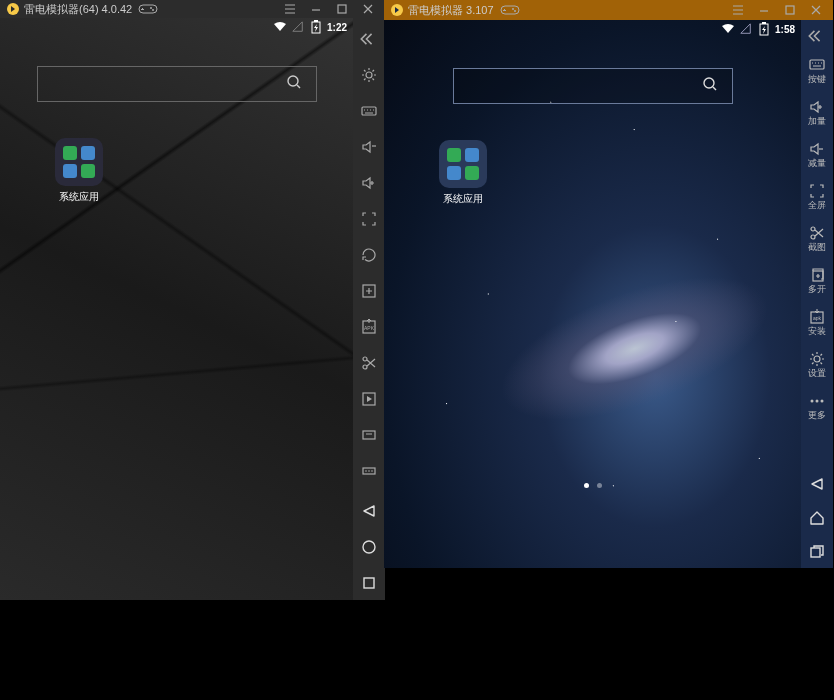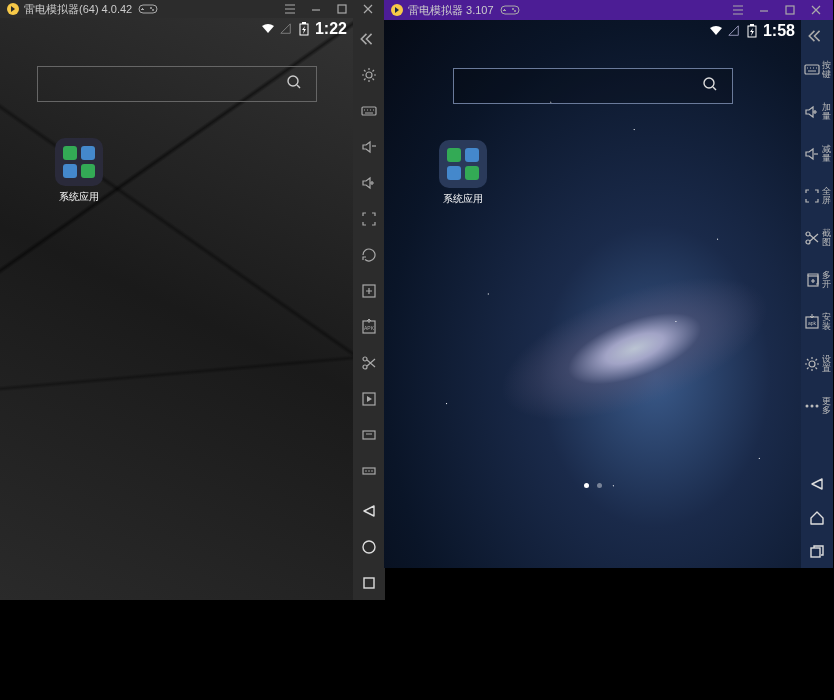--- a/index.html
+++ b/index.html
@@ -2,21 +2,21 @@
 <html><head>
 <meta charset="utf-8">
 <style>
 *{margin:0;padding:0;box-sizing:border-box}
 body{background:#000;font-family:Arial,"Microsoft YaHei",sans-serif;color:#ddd;overflow:hidden;width:834px;height:700px}
 .container{display:flex;width:834px;height:568px}
 .emulator{position:relative;display:flex;flex-direction:column}
 .emu-left{width:385px}
 .emu-right{width:449px;margin-left:-1px}
 .titlebar{height:20px;background:#2c2c2c;display:flex;align-items:center;padding:0 6px;font-size:11px;color:#ccc;gap:4px}
-.titlebar-right{background:#4c1d95}
+.titlebar-right{background:#a16207}
 .logo{width:14px;height:14px;display:flex;align-items:center;justify-content:center}
 .logo svg{width:14px;height:14px}
 .title-text{white-space:nowrap}
 .gamepad{width:20px;height:12px;margin-left:2px;display:flex;align-items:center;justify-content:center}
 .tb-spacer{flex:1}
 .tb-btn{width:22px;height:18px;display:flex;align-items:center;justify-content:center;color:#aaa;cursor:pointer}
 .main-area{flex:1;display:flex}
 .screen{flex:1;position:relative;overflow:hidden}
 .screen-dark{background:linear-gradient(135deg,#3a3a3a 0%,#1a1a1a 50%,#2a2a2a 100%)}
 .screen-dark::before{content:"";position:absolute;inset:0;background:
@@ -32,40 +32,40 @@
   radial-gradient(1px 1px at 20% 30%,#fff,transparent),
   radial-gradient(1px 1px at 60% 20%,#fff,transparent),
   radial-gradient(1px 1px at 80% 40%,#fff,transparent),
   radial-gradient(1px 1px at 15% 70%,#fff,transparent),
   radial-gradient(1px 1px at 90% 80%,#fff,transparent),
   radial-gradient(1px 1px at 40% 15%,#fff,transparent),
   radial-gradient(1px 1px at 70% 55%,#fff,transparent),
   radial-gradient(1px 1px at 25% 50%,#fff,transparent),
   radial-gradient(1px 1px at 55% 85%,#fff,transparent);
   background-size:100% 100%}
-.statusbar{position:absolute;top:2px;right:6px;display:flex;align-items:center;gap:4px;z-index:5;color:#fff;font-size:16px;font-weight:bold}
+.statusbar{position:absolute;top:2px;right:6px;display:flex;align-items:center;gap:4px;z-index:5;color:#fff;font-size:10px;font-weight:bold}
 .status-ico{width:14px;height:14px;display:flex;align-items:center;justify-content:center}
 .searchbar{position:absolute;top:48px;left:50%;transform:translateX(-50%);width:280px;height:36px;border:1px solid #666;display:flex;align-items:center;justify-content:flex-end;padding:0 14px;z-index:5}
 .searchbar-r{border-color:#6a7a9a;background:#0003}
 .search-ico{color:#ccc}
 .app-icon{position:absolute;top:120px;left:47px;width:64px;text-align:center;z-index:5}
 .app-icon-img{width:48px;height:48px;margin:0 auto 4px;background:#2a2a3a;border-radius:10px;display:grid;grid-template-columns:1fr 1fr;grid-template-rows:1fr 1fr;gap:4px;padding:8px}
 .app-icon-r .app-icon-img{background:#2a3a5a}
 .app-icon-img span{border-radius:3px}
 .app-icon-img span:nth-child(1){background:#3a5}
 .app-icon-img span:nth-child(2){background:#48c}
 .app-icon-img span:nth-child(3){background:#48c}
 .app-icon-img span:nth-child(4){background:#3a5}
 .app-label{font-size:10px;color:#fff}
 .page-dots{position:absolute;bottom:80px;left:50%;transform:translateX(-50%);display:flex;gap:8px;z-index:5}
 .page-dots span{width:5px;height:5px;border-radius:50%;background:#fff6}
 .page-dots span.active{background:#fff}
 .sidebar{width:32px;background:#2c2c2c;display:flex;flex-direction:column;align-items:center;padding-top:6px;gap:4px}
 .sidebar-right{background:#1a2a4a}
-.sb-btn{width:28px;height:28px;display:flex;align-items:center;justify-content:center;color:#bbb;cursor:pointer;font-size:8px;gap:1px}
+.sb-btn{width:28px;height:28px;display:flex;flex-direction:column;align-items:center;justify-content:center;color:#bbb;cursor:pointer;font-size:8px;gap:1px}
 .sb-btn svg,.sb-btn .ico{width:18px;height:18px;display:flex;align-items:center;justify-content:center}
 .sb-label{font-size:9px;line-height:1}
 .sb-spacer{flex:1}
 .sb-btn-wide{height:36px}
 .sidebar .sb-btn{margin-bottom:2px}
 .sidebar-left .sb-btn{height:30px}
 
 .collapse-btn{height:20px}
 </style>
 </head>

